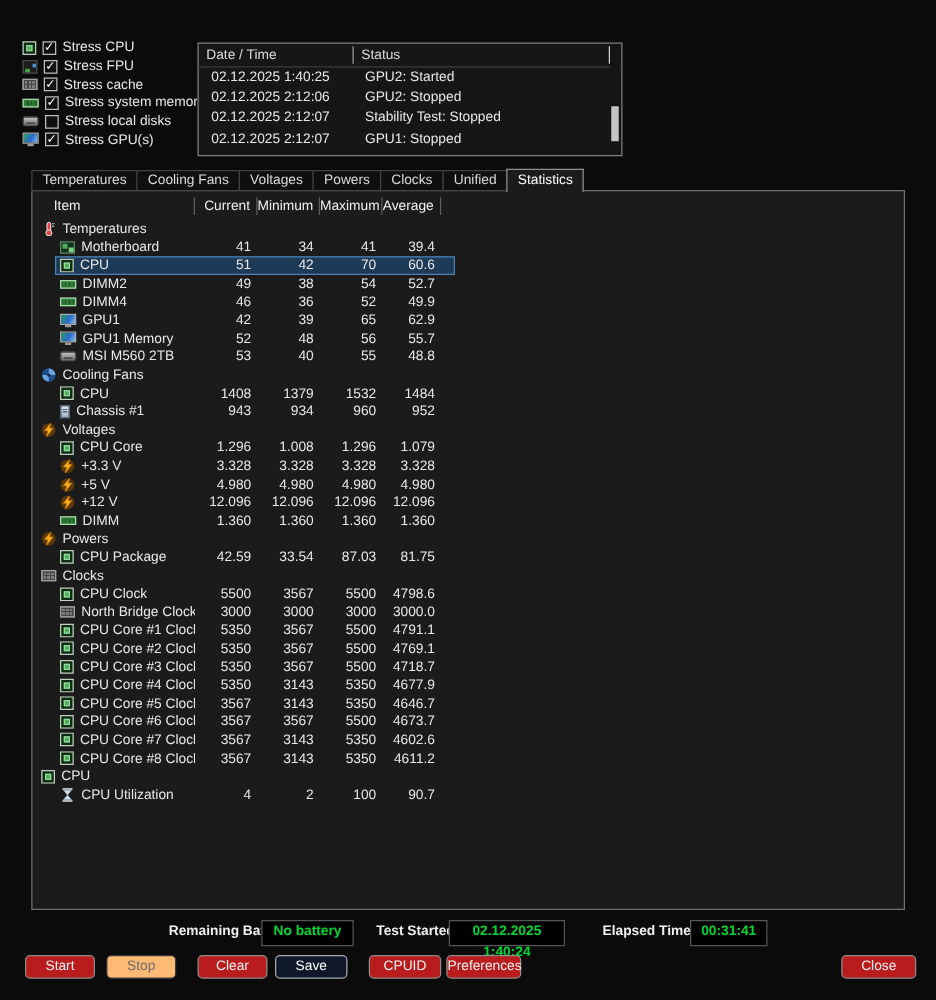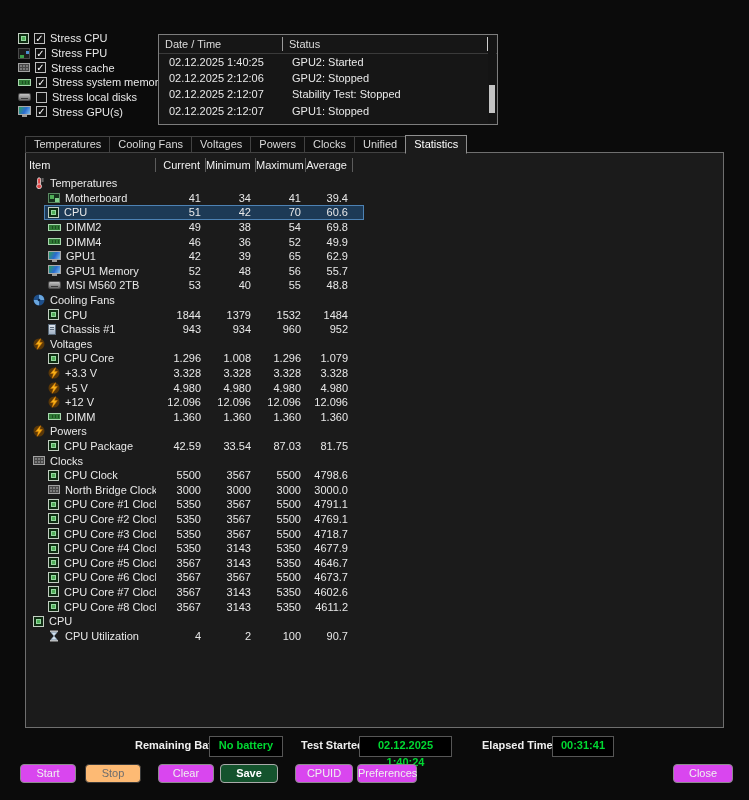--- a/index.html
+++ b/index.html
@@ -59,40 +59,40 @@
   .tab { height:15px; line-height:15px; padding:0 8px; background:#0f0f0f; border:1px solid #424242;
     box-sizing:content-box; color:#dadada; white-space:nowrap; }
   .tab + .tab { margin-left:-1px; }
   .tab.active { height:17px; line-height:16px; background:#1b1b1b; border-color:#8f8f8f; border-bottom:1px solid #1b1b1b;
     position:relative; z-index:4; color:#fff; margin-bottom:-1px;text-align:center; }
   
   .panel { position:absolute; left:25px; top:152px; width:699px; height:576px; box-sizing:border-box;
     background:#1b1b1b; border:1px solid #6f6f6f; z-index:1; }
   .thead { display:grid; grid-template-columns:130px 50px 50px 50px 47px 1fr; margin-top:5px; }
   .th { height:14px; line-height:14px; border-right:1px solid #5c5c5c; color:#f0f0f0; }
-  .th.item { padding-left:3px; }
+  .th.item { padding-left:17px; }
   .th.num { text-align:right; padding-right:5px; }
   .th.rest { border-right:none; }
   .tbody { margin-top:4px; }
   .trow { display:grid; grid-template-columns:130px 50px 50px 50px 47px 1fr; height:14.6px; align-items:center; position:relative; }
   .trow > * { position:relative; z-index:1; }
   .sel-box { position:absolute !important; left:18px; top:0; width:320px; height:14.6px; box-sizing:border-box;
     background:#1d3a56; border:1px solid #4d82b4; z-index:0 !important; }
   .c-item { display:flex; align-items:center; gap:5px; padding-left:7px; overflow:hidden; white-space:nowrap; }
   .c-item.indent { padding-left:22px; }
   .c-num { text-align:right; padding-right:5px; }
   
   .sb-label { position:absolute; top:739px; font-weight:bold; color:#f0f0f0; white-space:nowrap; }
   .sb-box { position:absolute; top:736px; height:21px; box-sizing:border-box; background:#000; border:1px solid #565656;
     color:#00d832; text-align:center; line-height:17px; font-weight:bold; }
   
-  .btn { position:absolute; top:764px; height:19px; box-sizing:border-box; background:#d946ef; border:1px solid #8c8c8c;
+  .btn { position:absolute; top:764px; height:19px; box-sizing:border-box; background:#b91c1c; border:1px solid #8c8c8c;
     border-radius:4px; color:#f0f0f0; text-align:center; line-height:16px; }
   .btn.disabled { color:#6e6e6e; border-color:#3a3a3a; background:#fdba74; }
-  .btn.primary { background:#14532d; border-color:#aaaaaa; color:#ffffff;font-weight:bold; }
+  .btn.primary { background:#0f172a; border-color:#aaaaaa; color:#ffffff; }
 </style>
 </head>
 <body>
 
 <div class="stress-list">
     <div class="stress-row">
       <span class="icon chip-icon"></span>
       <span class="cb">✓</span>
       <span class="cb-label">Stress CPU</span>
     </div>
@@ -210,21 +210,21 @@
         <div class="c-num">60.6</div>
       </div>
       <div class="trow">
         <div class="c-item indent">
           <span class="icon ram-icon"></span>
           <span class="lbl">DIMM2</span>
         </div>
         <div class="c-num">49</div>
         <div class="c-num">38</div>
         <div class="c-num">54</div>
-        <div class="c-num">69.8</div>
+        <div class="c-num">52.7</div>
       </div>
       <div class="trow">
         <div class="c-item indent">
           <span class="icon ram-icon"></span>
           <span class="lbl">DIMM4</span>
         </div>
         <div class="c-num">46</div>
         <div class="c-num">36</div>
         <div class="c-num">52</div>
         <div class="c-num">49.9</div>
@@ -274,21 +274,21 @@
         <div class="c-num"></div>
         <div class="c-num"></div>
         <div class="c-num"></div>
         <div class="c-num"></div>
       </div>
       <div class="trow">
         <div class="c-item indent">
           <span class="icon chip-icon"></span>
           <span class="lbl">CPU</span>
         </div>
-        <div class="c-num">1844</div>
+        <div class="c-num">1408</div>
         <div class="c-num">1379</div>
         <div class="c-num">1532</div>
         <div class="c-num">1484</div>
       </div>
       <div class="trow">
         <div class="c-item indent">
           <span class="icon case-icon"></span>
           <span class="lbl">Chassis #1</span>
         </div>
         <div class="c-num">943</div>

